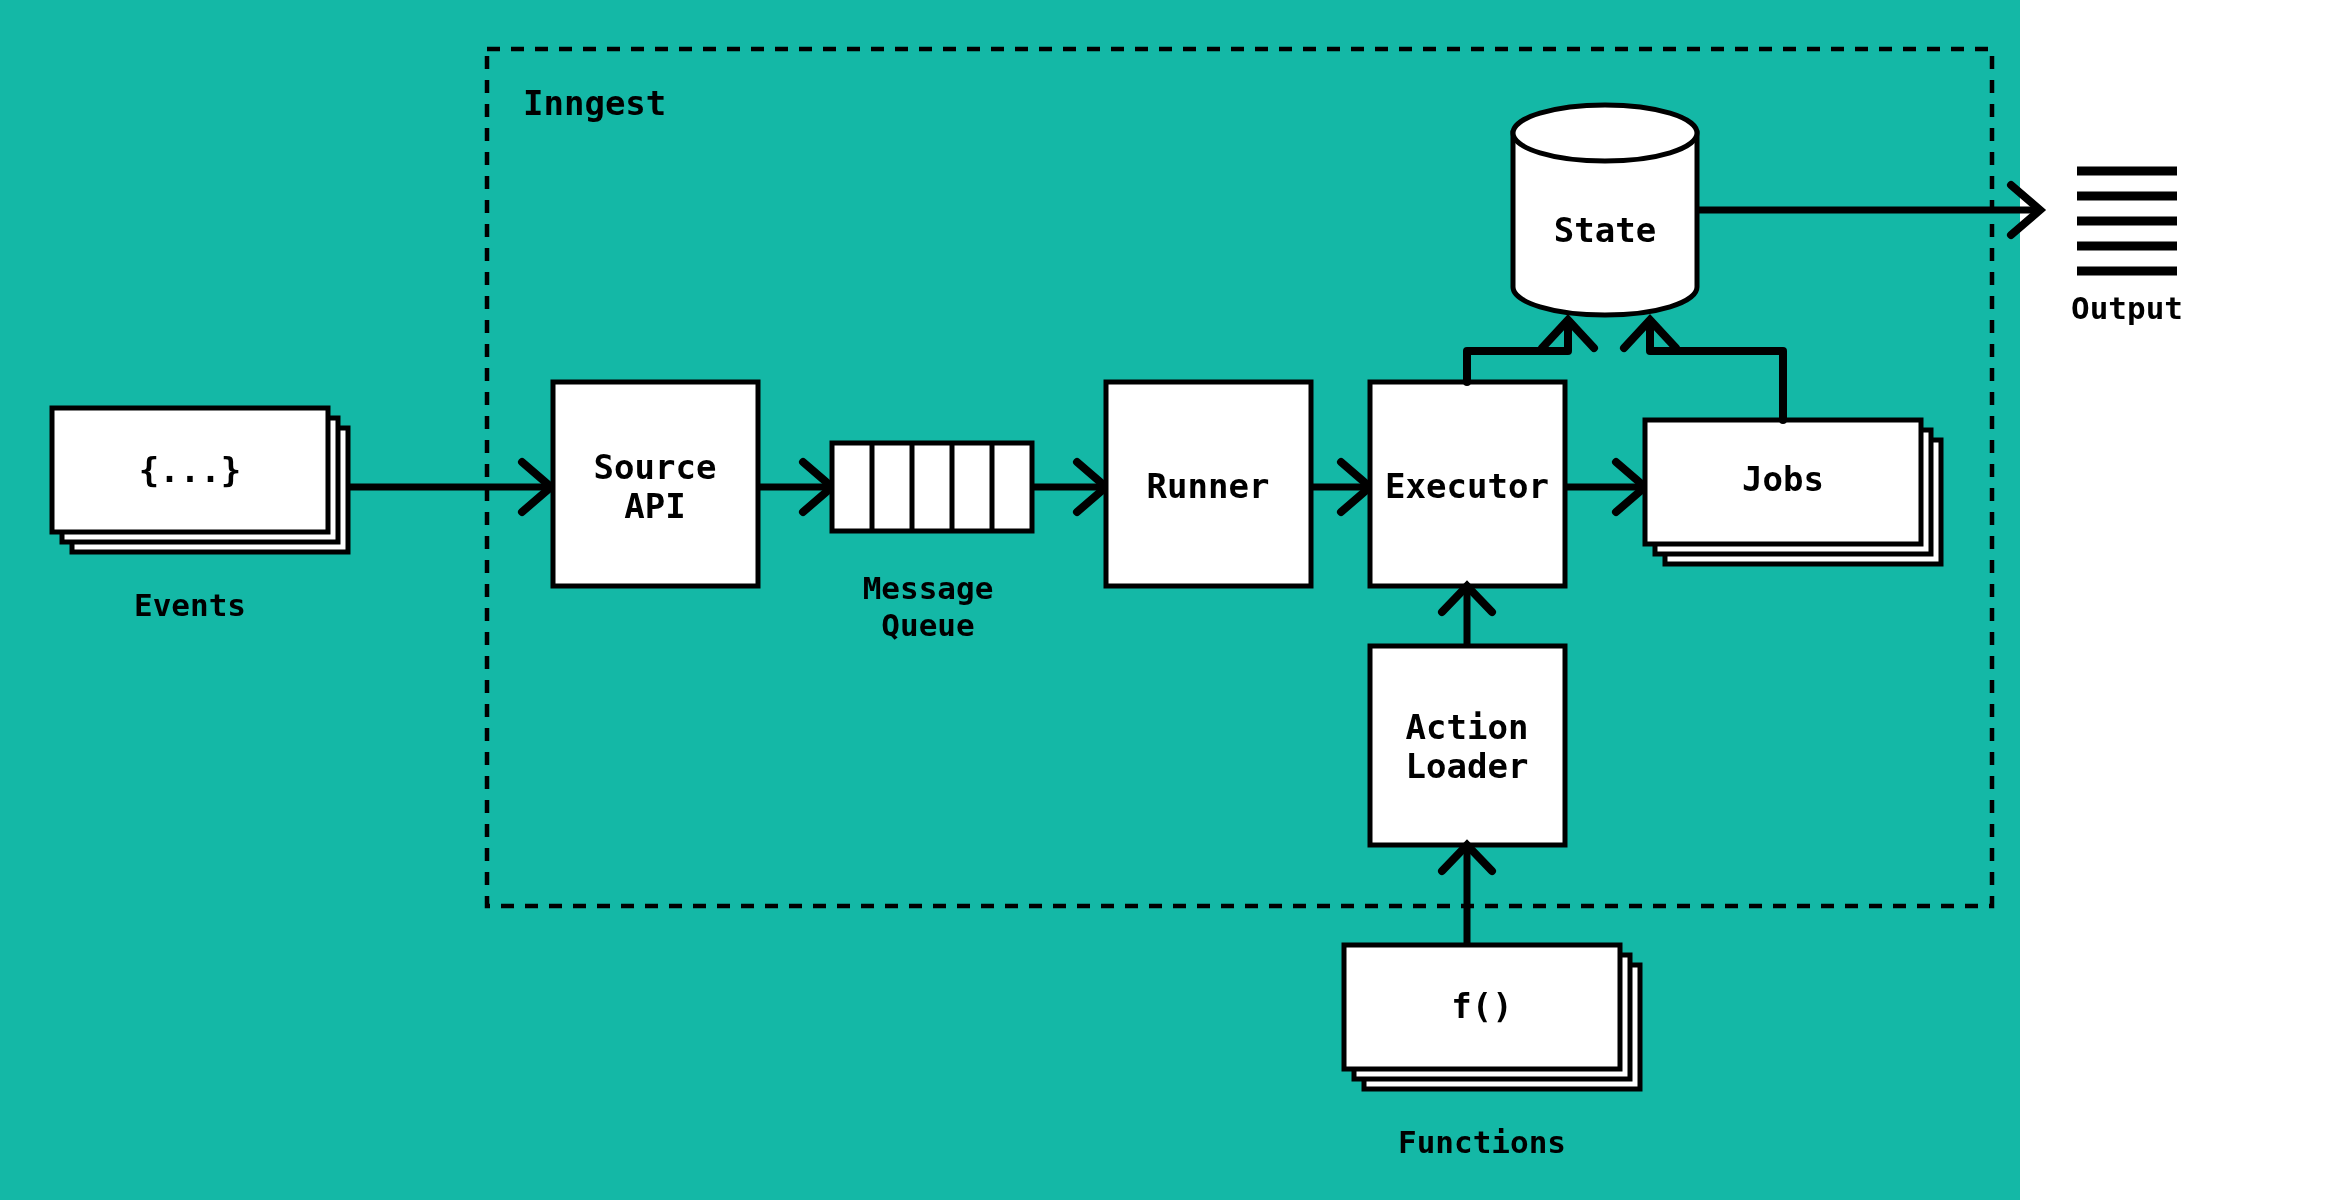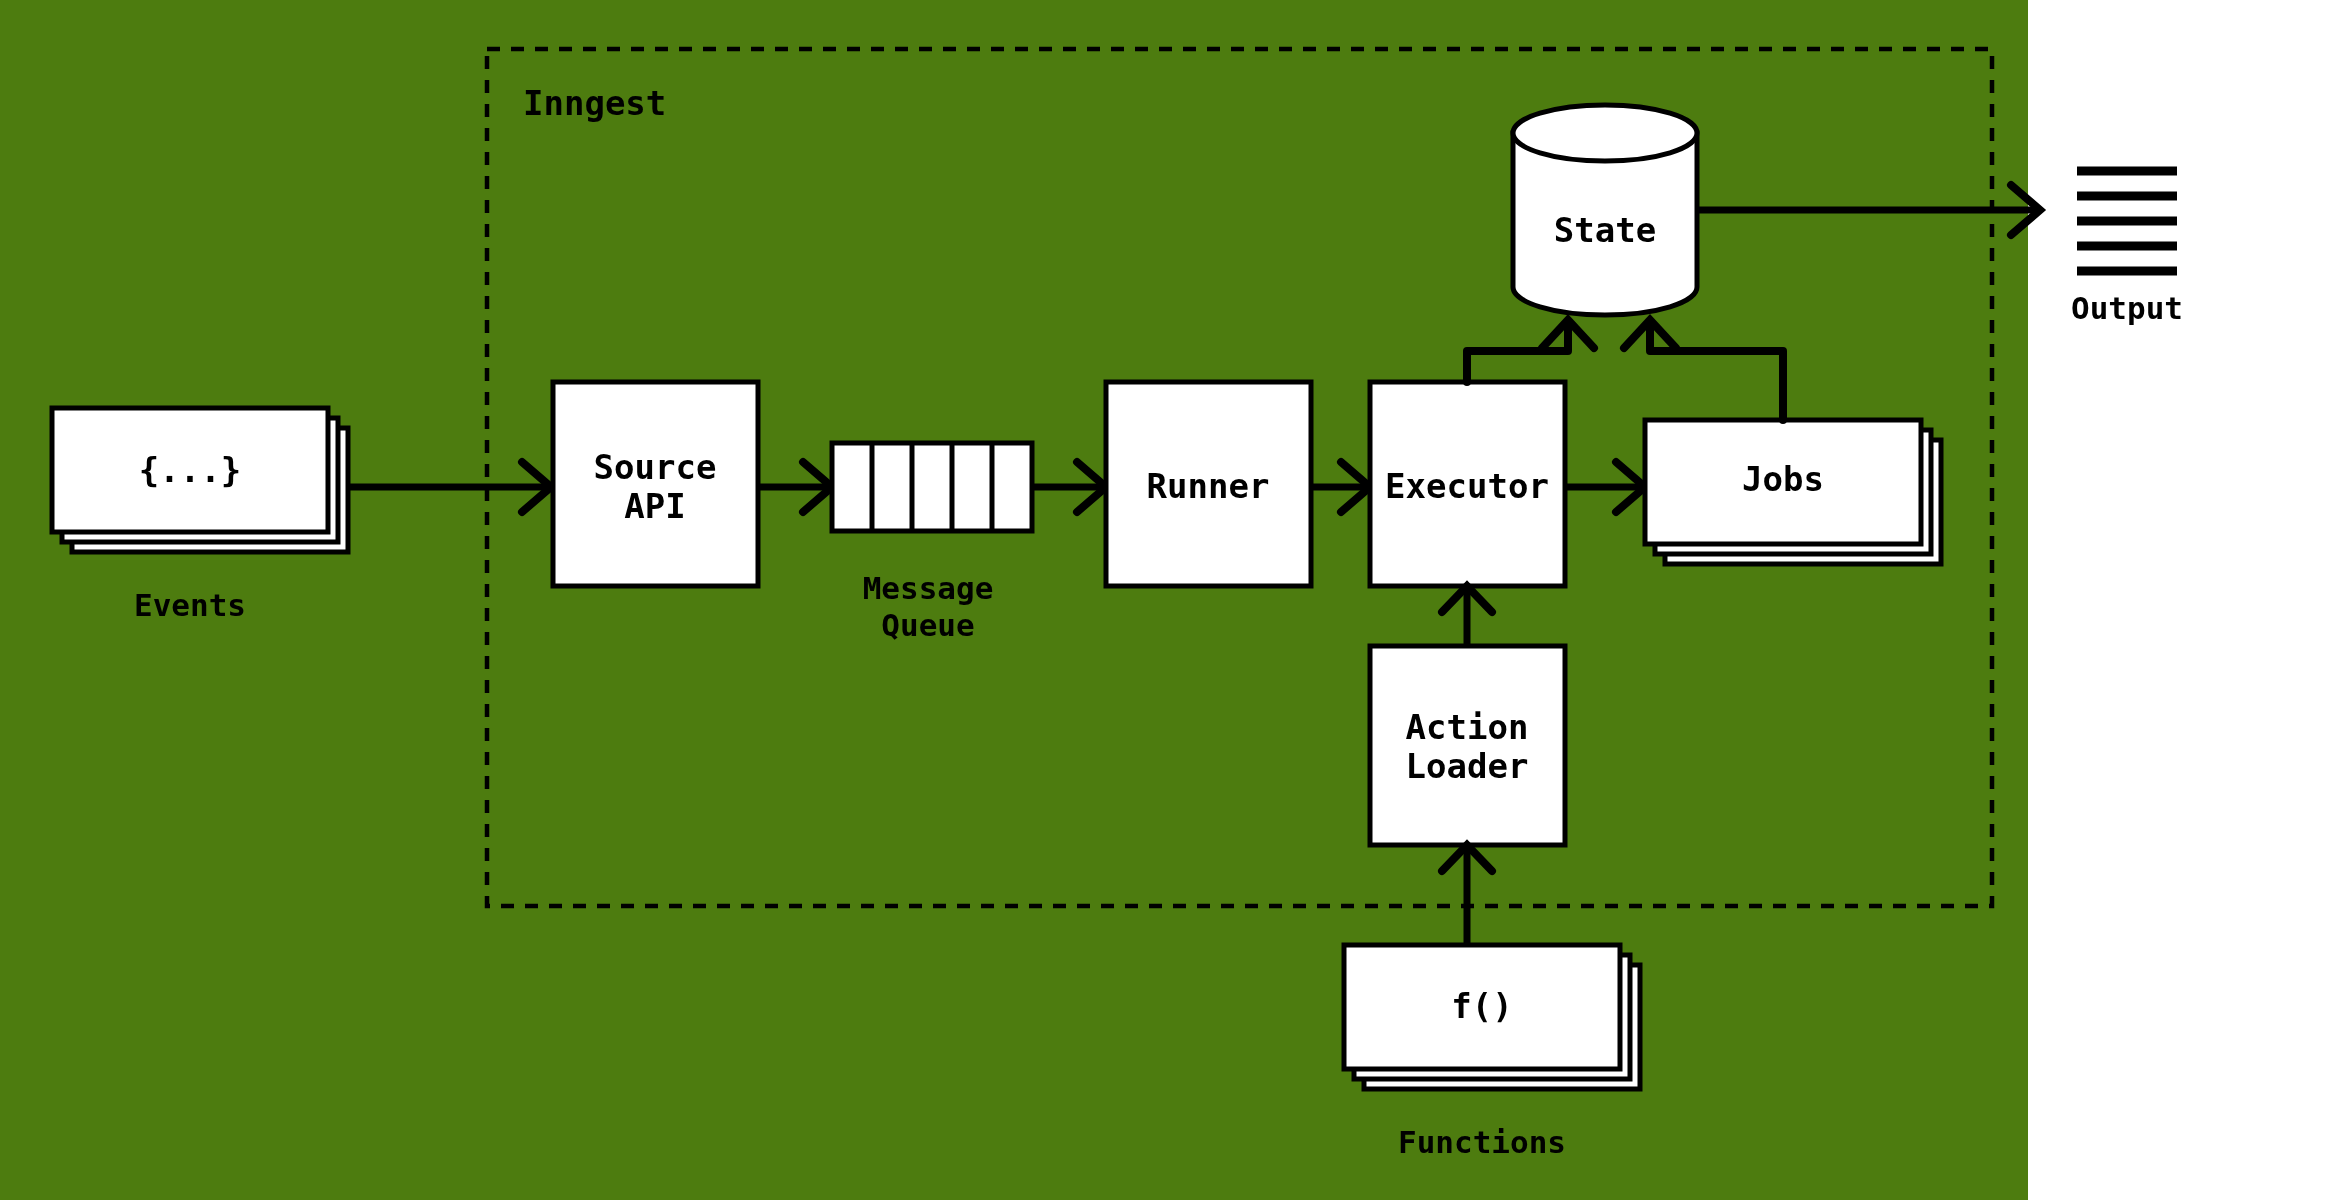--- a/index.html
+++ b/index.html
@@ -10,22 +10,21 @@
   body {
     width: 2350px;
     height: 1200px;
     font-family: "DejaVu Sans Mono", monospace;
     overflow: hidden;
   }
   #diagram-root {
     position: relative;
     width: 2020px;
     height: 1200px;
-    background: #4d7c0f;
-    padding-left: 8px;
+    background: #14b8a6;
   }
   svg.canvas {
     position: absolute;
     top: 0;
     left: 0;
     width: 2350px;
     height: 1200px;
     display: block;
   }
   .node-text {

